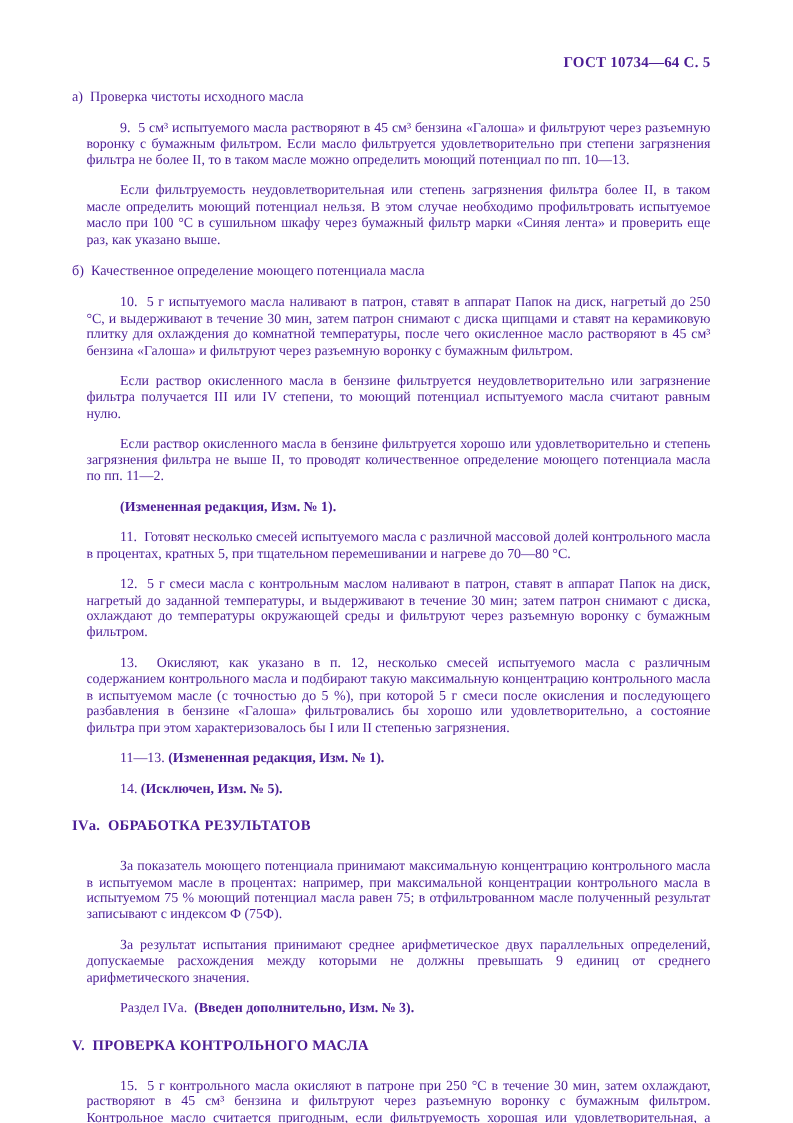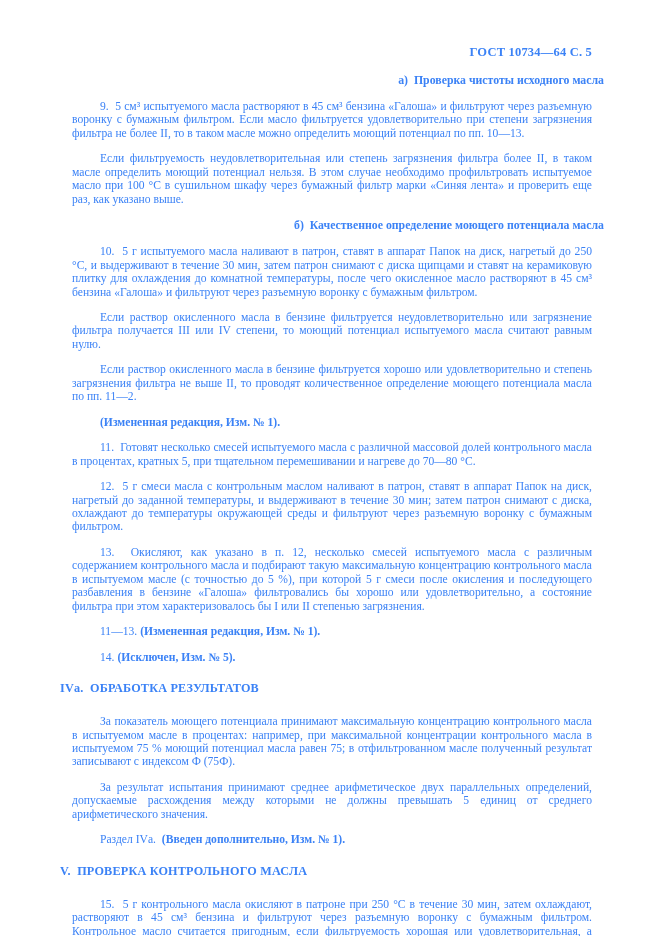--- a/index.html
+++ b/index.html
@@ -8,42 +8,42 @@
     background: #ffffff;
   }
   .page {
     position: relative;
     width: 661px;
     height: 936px;
     box-sizing: border-box;
     background: #ffffff;
     padding: 45px 57px 0 60px;
     font-family: "Liberation Serif", "DejaVu Serif", serif;
-    color: #3b82f6;
+    color: #4c1d95;
     overflow: hidden;
   }
   .doc-header {
     font-weight: 700;
     font-size: 12.5px;
     text-align: right;
     padding-right: 12px;
     margin: 0 0 13px 0;
     letter-spacing: 0.2px;
   }
   .body-p {
     margin: 12px;
     text-indent: 28px;
     text-align: justify;
     font-size: 11.6px;
     line-height: 13.45px;
   }
   .subheading {
     font-size: 11.8px;
-    font-weight: 700;
-    text-align: right;
+    font-weight: 400;
+    text-align: left;
     margin: 9px 0 6px 0;
   }
   .major-heading {
     font-size: 12.2px;
     font-weight: 700;
     text-align: left;
     letter-spacing: 0.2px;
     margin: 17px 0 19px 0;
   }
   .amend {
@@ -80,22 +80,22 @@
     <p class="body-p">11.&nbsp; Готовят несколько смесей испытуемого масла с различной массовой долей контрольного масла в процентах, кратных 5, при тщательном перемешивании и нагреве до 70—80 °С.</p>
     <p class="body-p">12.&nbsp; 5 г смеси масла с контрольным маслом наливают в патрон, ставят в аппарат Папок на диск, нагретый до заданной температуры, и выдерживают в течение 30 мин; затем патрон снимают с диска, охлаждают до температуры окружающей среды и фильтруют через разъемную воронку с бумажным фильтром.</p>
     <p class="body-p">13.&nbsp; Окисляют, как указано в п. 12, несколько смесей испытуемого масла с различным содержанием контрольного масла и подбирают такую максимальную концентрацию контрольного масла в испытуемом масле (с точностью до 5 %), при которой 5 г смеси после окисления и последующего разбавления в бензине «Галоша» фильтровались бы хорошо или удовлетворительно, а состояние фильтра при этом характеризовалось бы I или II степенью загрязнения.</p>
     <p class="body-p"><span>11—13.&nbsp;</span><span class="amend">(Измененная редакция, Изм. № 1).</span></p>
     <p class="body-p"><span>14.&nbsp;</span><span class="amend">(Исключен, Изм. № 5).</span></p>
   </section>
 
   <section>
     <div class="major-heading">IVа.&nbsp; ОБРАБОТКА РЕЗУЛЬТАТОВ</div>
     <p class="body-p">За показатель моющего потенциала принимают максимальную концентрацию контрольного масла в испытуемом масле в процентах: например, при максимальной концентрации контрольного масла в испытуемом 75 % моющий потенциал масла равен 75; в отфильтрованном масле полученный результат записывают с индексом Ф (75Ф).</p>
-    <p class="body-p">За результат испытания принимают среднее арифметическое двух параллельных определений, допускаемые расхождения между которыми не должны превышать 5 единиц от среднего арифметического значения.</p>
-    <p class="body-p"><span>Раздел IVа.&nbsp; </span><span class="amend">(Введен дополнительно, Изм. № 1).</span></p>
+    <p class="body-p">За результат испытания принимают среднее арифметическое двух параллельных определений, допускаемые расхождения между которыми не должны превышать 9 единиц от среднего арифметического значения.</p>
+    <p class="body-p"><span>Раздел IVа.&nbsp; </span><span class="amend">(Введен дополнительно, Изм. № 3).</span></p>
   </section>
 
   <section>
     <div class="major-heading">V.&nbsp; ПРОВЕРКА КОНТРОЛЬНОГО МАСЛА</div>
     <p class="body-p">15.&nbsp; 5 г контрольного масла окисляют в патроне при 250 °С в течение 30 мин, затем охлаждают, растворяют в 45 см³ бензина и фильтруют через разъемную воронку с бумажным фильтром. Контрольное масло считается пригодным, если фильтруемость хорошая или удовлетворительная, а степень загрязнения III или IV.</p>
     <p class="body-p">Контрольное масло пригодно в течение 6 мес при хранении в темном месте.</p>
     <p class="body-p"><span class="amend">(Измененная редакция, Изм. № 1).</span></p>
   </section>
 
   <div class="page-number">51</div>

